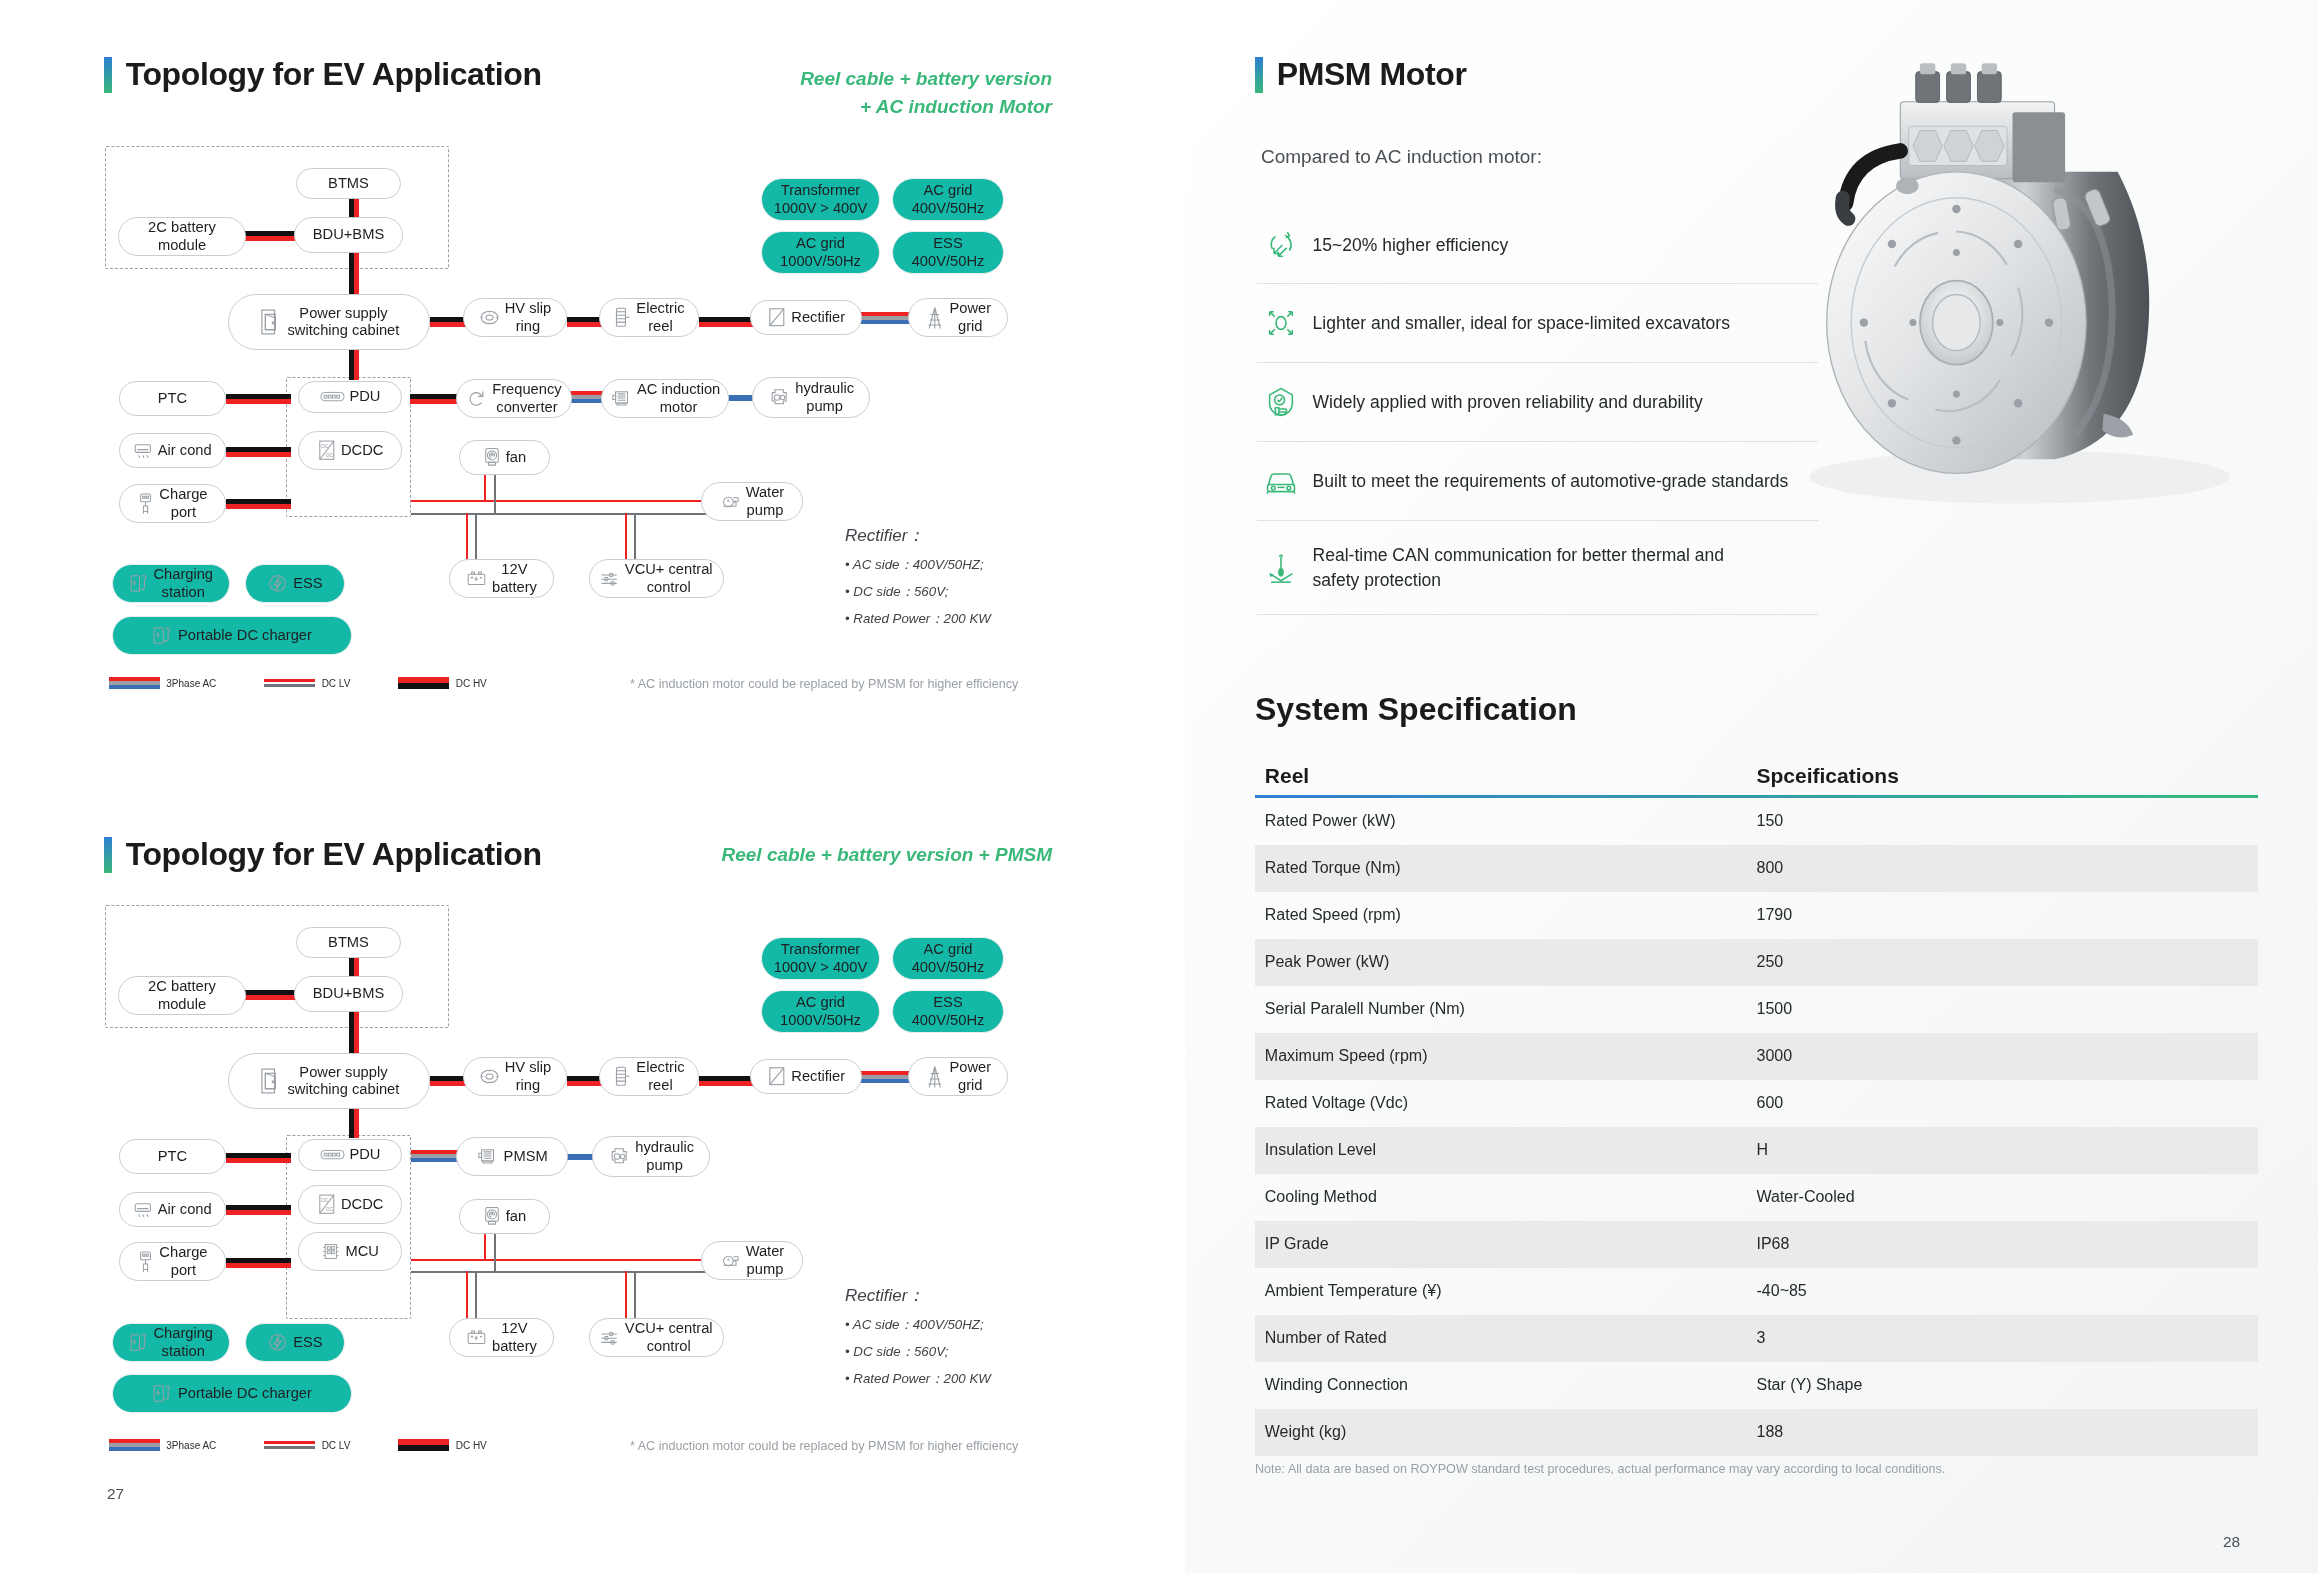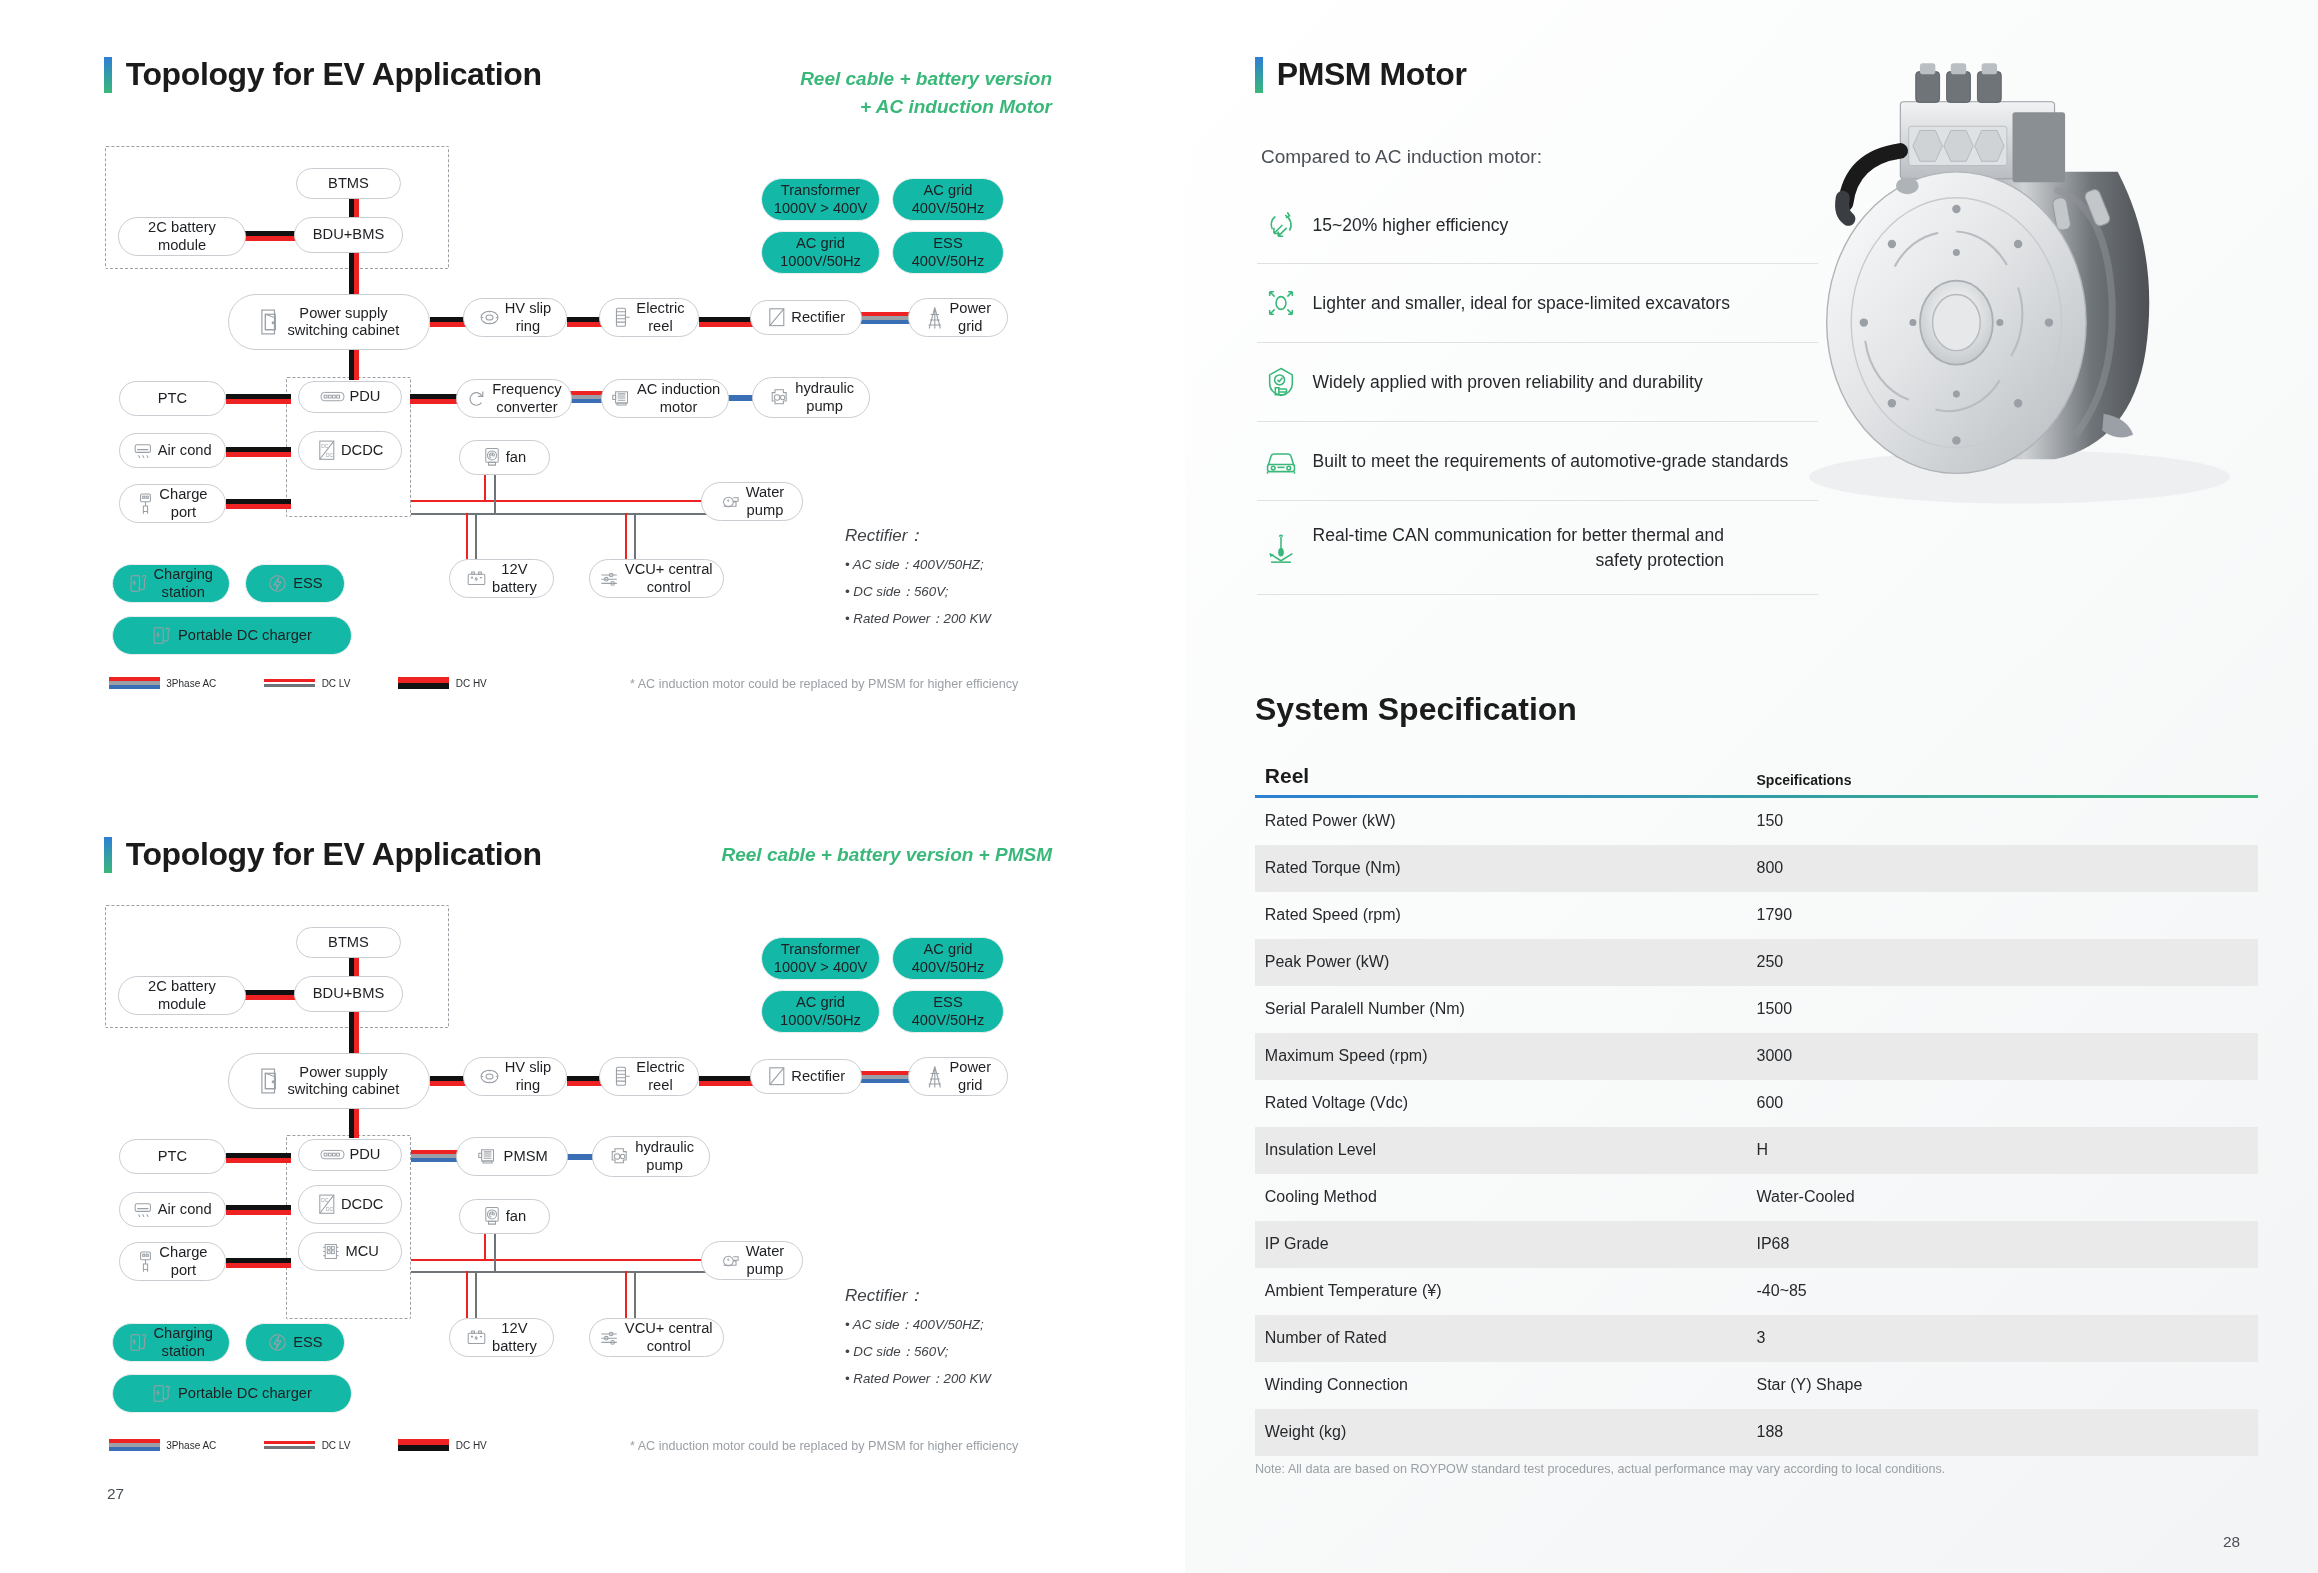--- a/index.html
+++ b/index.html
@@ -77,21 +77,21 @@
   .feat:first-child { border-top: none; }
   .feat .fic { width: 43px; flex: 0 0 auto; display: flex; align-items: center; justify-content: center; }
   .feat .ftx { font-size: 17.5px; color: #26292c; line-height: 1.42; margin-left: 9.8px; white-space: pre-line; }
 
   .motor-photo { position: absolute; }
 
   .spec-title { position: absolute; font-size: 32px; font-weight: bold; color: #1b1b1b; }
   .spec-table { position: absolute; }
   .spec-head { display: flex; align-items: flex-end; height: 45px; }
   .spec-head .c1 { width: 50%; font-size: 21px; font-weight: bold; color: #1b1b1b; padding-left: 9.8px; }
-  .spec-head .c2 { width: 50%; font-size: 14px; font-weight: bold; color: #1b1b1b; margin-top: 44px; }
+  .spec-head .c2 { width: 50%; font-size: 21px; font-weight: bold; color: #1b1b1b; margin-top: 44px; }
   .spec-rule { height: 2.8px; background: linear-gradient(90deg,#2d7fd3 0%,#3ab87a 100%); margin: 7px 0 0 0; }
   .spec-row { display: flex; align-items: center; height: 47px; }
   .spec-row.alt { background: #eaeaea; }
   .spec-row .c1 { width: 50%; font-size: 16px; color: #26292c; padding-left: 9.8px; }
   .spec-row .c2 { width: 50%; font-size: 16px; color: #26292c; }
   .spec-note { position: absolute; font-size: 12.6px; color: #9aa0a6; }
 </style>
 </head>
 <body>
 
@@ -885,21 +885,21 @@
     </svg>
   </div>
 
   <div class="hd" style="left:70px; top:56px;">
     <div class="bar"></div>
     <div class="txt">PMSM Motor</div>
   </div>
 
   <div class="compared" style="left:76px; top:146px;">Compared to AC induction motor:</div>
 
-  <div class="feat-list" style="left:72px; top:187px; width:561px;text-align:right;">
+  <div class="feat-list" style="left:72px; top:207px; width:561px;">
     <div class="feat" style="height:77px;">
       <span class="fic">
         <svg width="34" height="34" viewBox="0 0 48 48">
             <g fill="none" stroke="#3ab87a" stroke-width="2.2">
           <path d="M30 10a16 16 0 0 1 6 22M33 6l3 5-5 3"></path>
           <path d="M14 36 L26 24M14 36v-8M14 36h8M20 40 L32 28M20 40v-7M20 40h7"></path>
           <path d="M12 30a14 14 0 0 1 4-18"></path>
             </g>
           </svg>
       </span>

